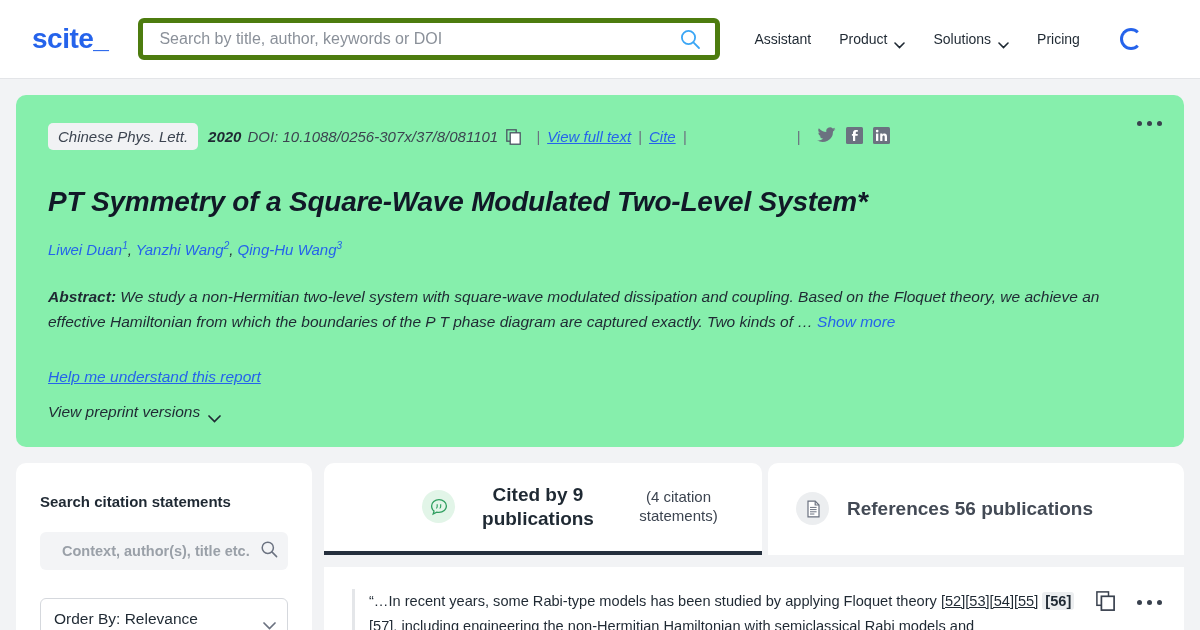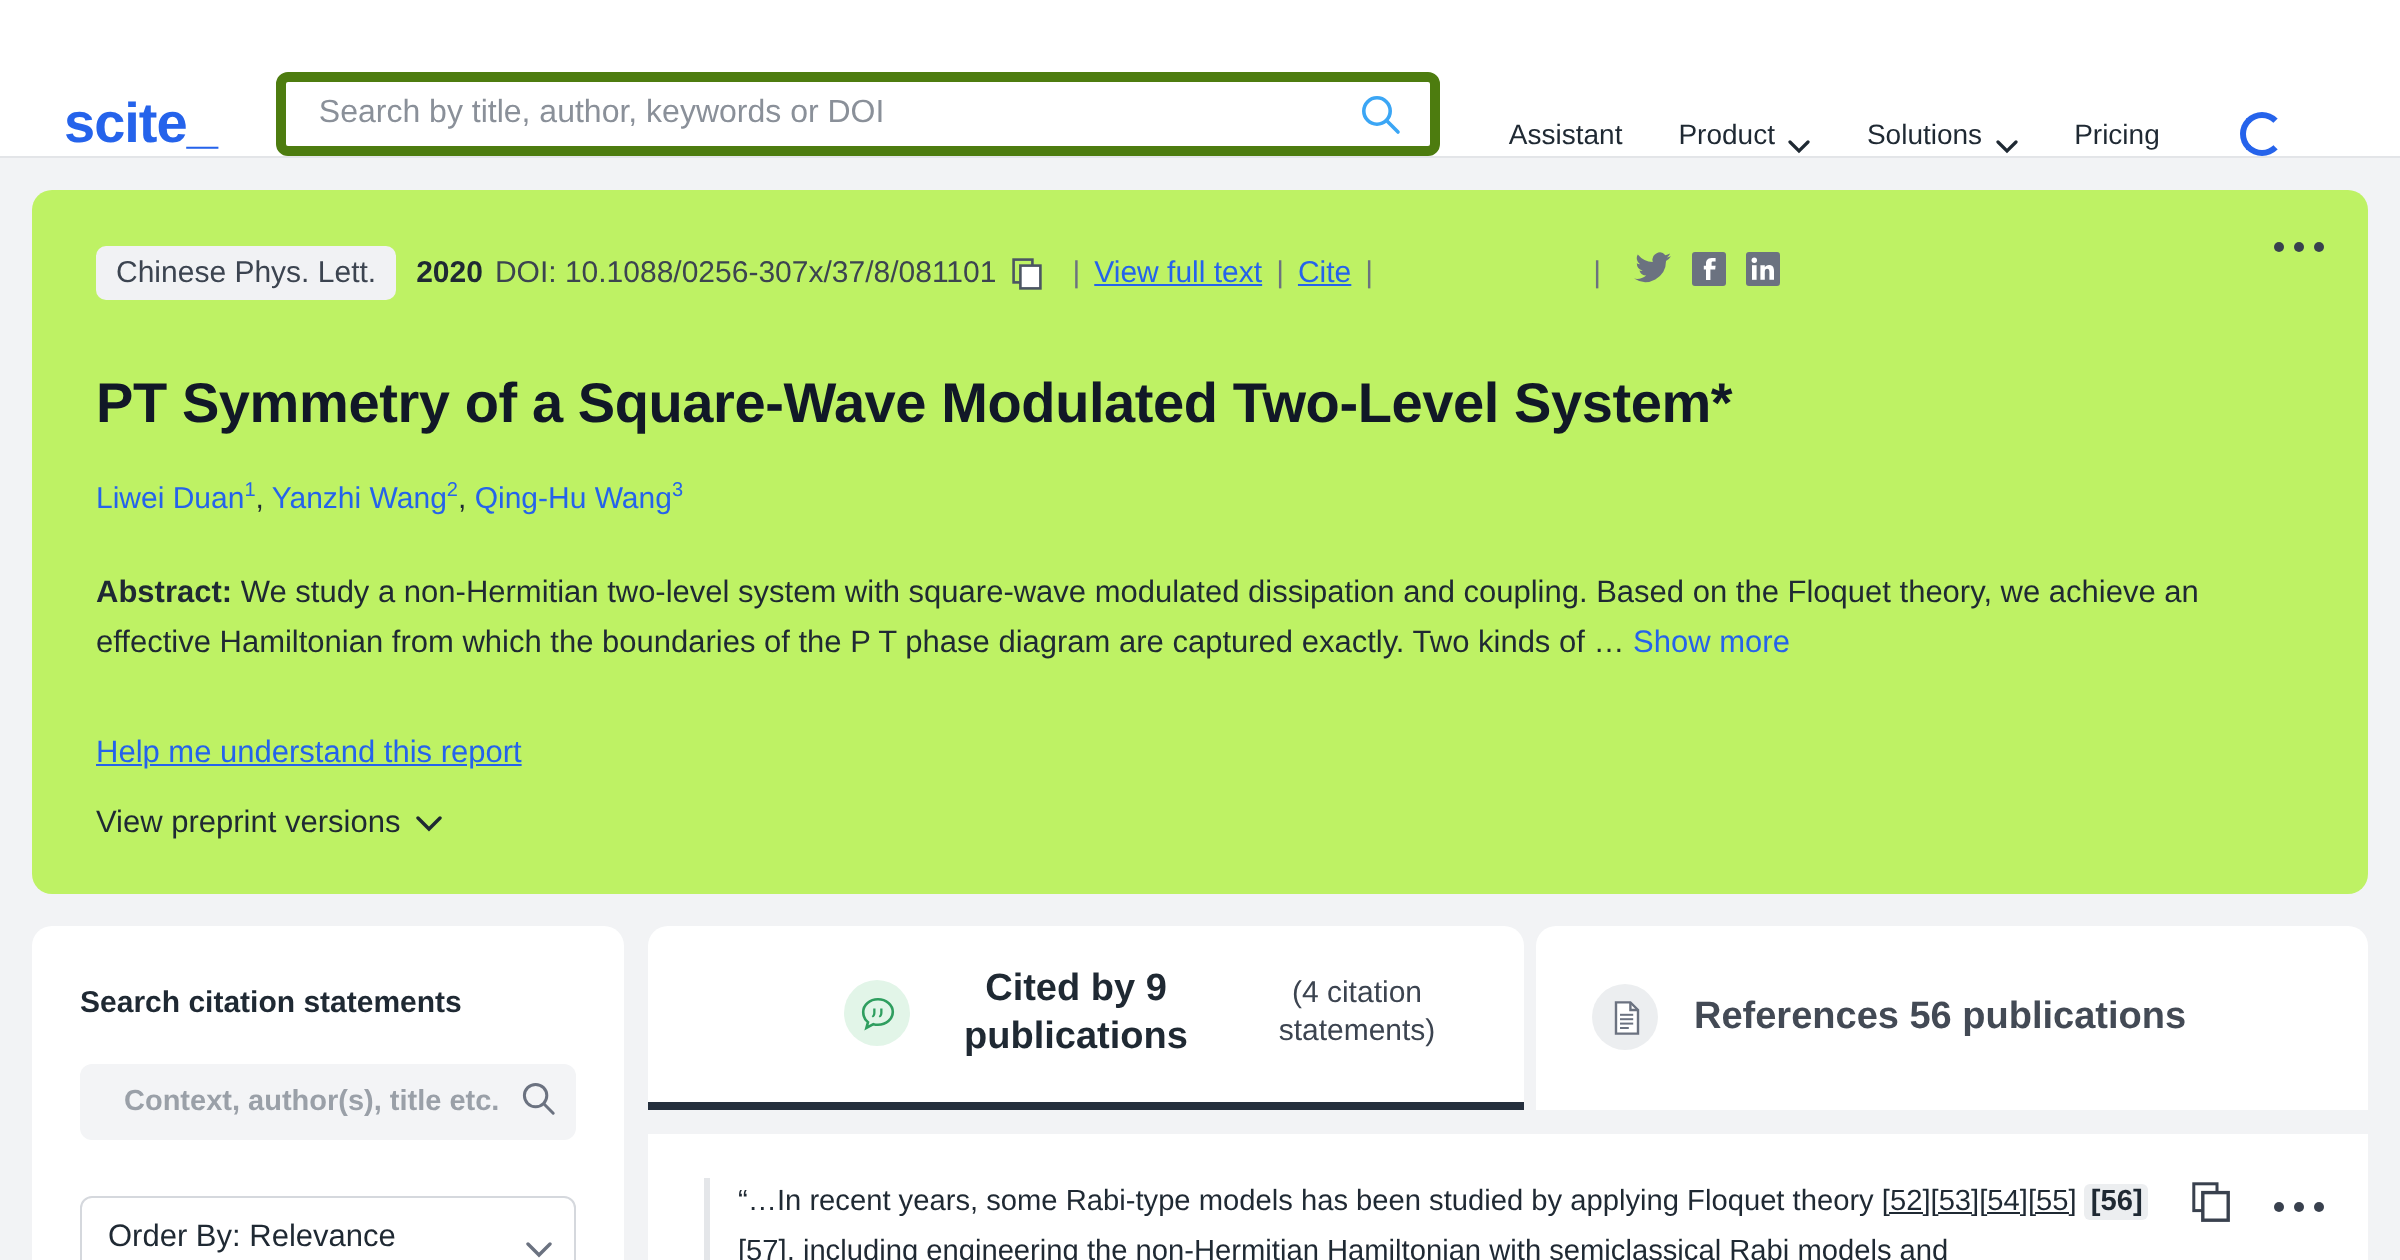--- a/index.html
+++ b/index.html
@@ -11,21 +11,21 @@
     font-family: "Liberation Sans", sans-serif;
     color: #1f2933;
   }
 
   
   .topbar {
     height: 79px;
     background: #ffffff;
     border-bottom: 1px solid #e3e5e8;
     display: flex;
-    align-items: flex-end;
+    align-items: center;
     padding: 0 24px 0 32px;
   }
   .logo {
     font-size: 28px;
     font-weight: bold;
     color: #2563eb;
     letter-spacing: -0.5px;
     margin-right: 30px;
     white-space: nowrap;
   }
@@ -80,23 +80,24 @@
     width: 22px; height: 22px;
     border: 3px solid #2563eb;
     border-right-color: transparent;
     border-radius: 50%;
     margin-left: 12px;
   }
 
   
   .page { padding: 16px; }
   .card {
-    background: #bef264;
+    background: #86efac;
     border-radius: 10px;
     position: relative;
+    font-style: italic;
   }
   .article {
     padding: 28px 32px 26px 32px;
   }
   .meta-row {
     display: flex;
     align-items: center;
     font-size: 15px;
     color: #3c4450;
     gap: 0px;
@@ -163,21 +164,21 @@
     font-size: 15.5px;
     color: #2563eb;
     text-decoration: underline;
     cursor: pointer;
   }
   .preprint {
     margin-top: 17px;
     font-size: 15.5px;
     color: #1f2933;
     display: flex;
-    align-items: flex-start;
+    align-items: center;
     gap: 8px;
     cursor: pointer;
     width: max-content;
   }
 
   
   .lower {
     display: flex;
     gap: 12px;
     margin-top: 16px;

